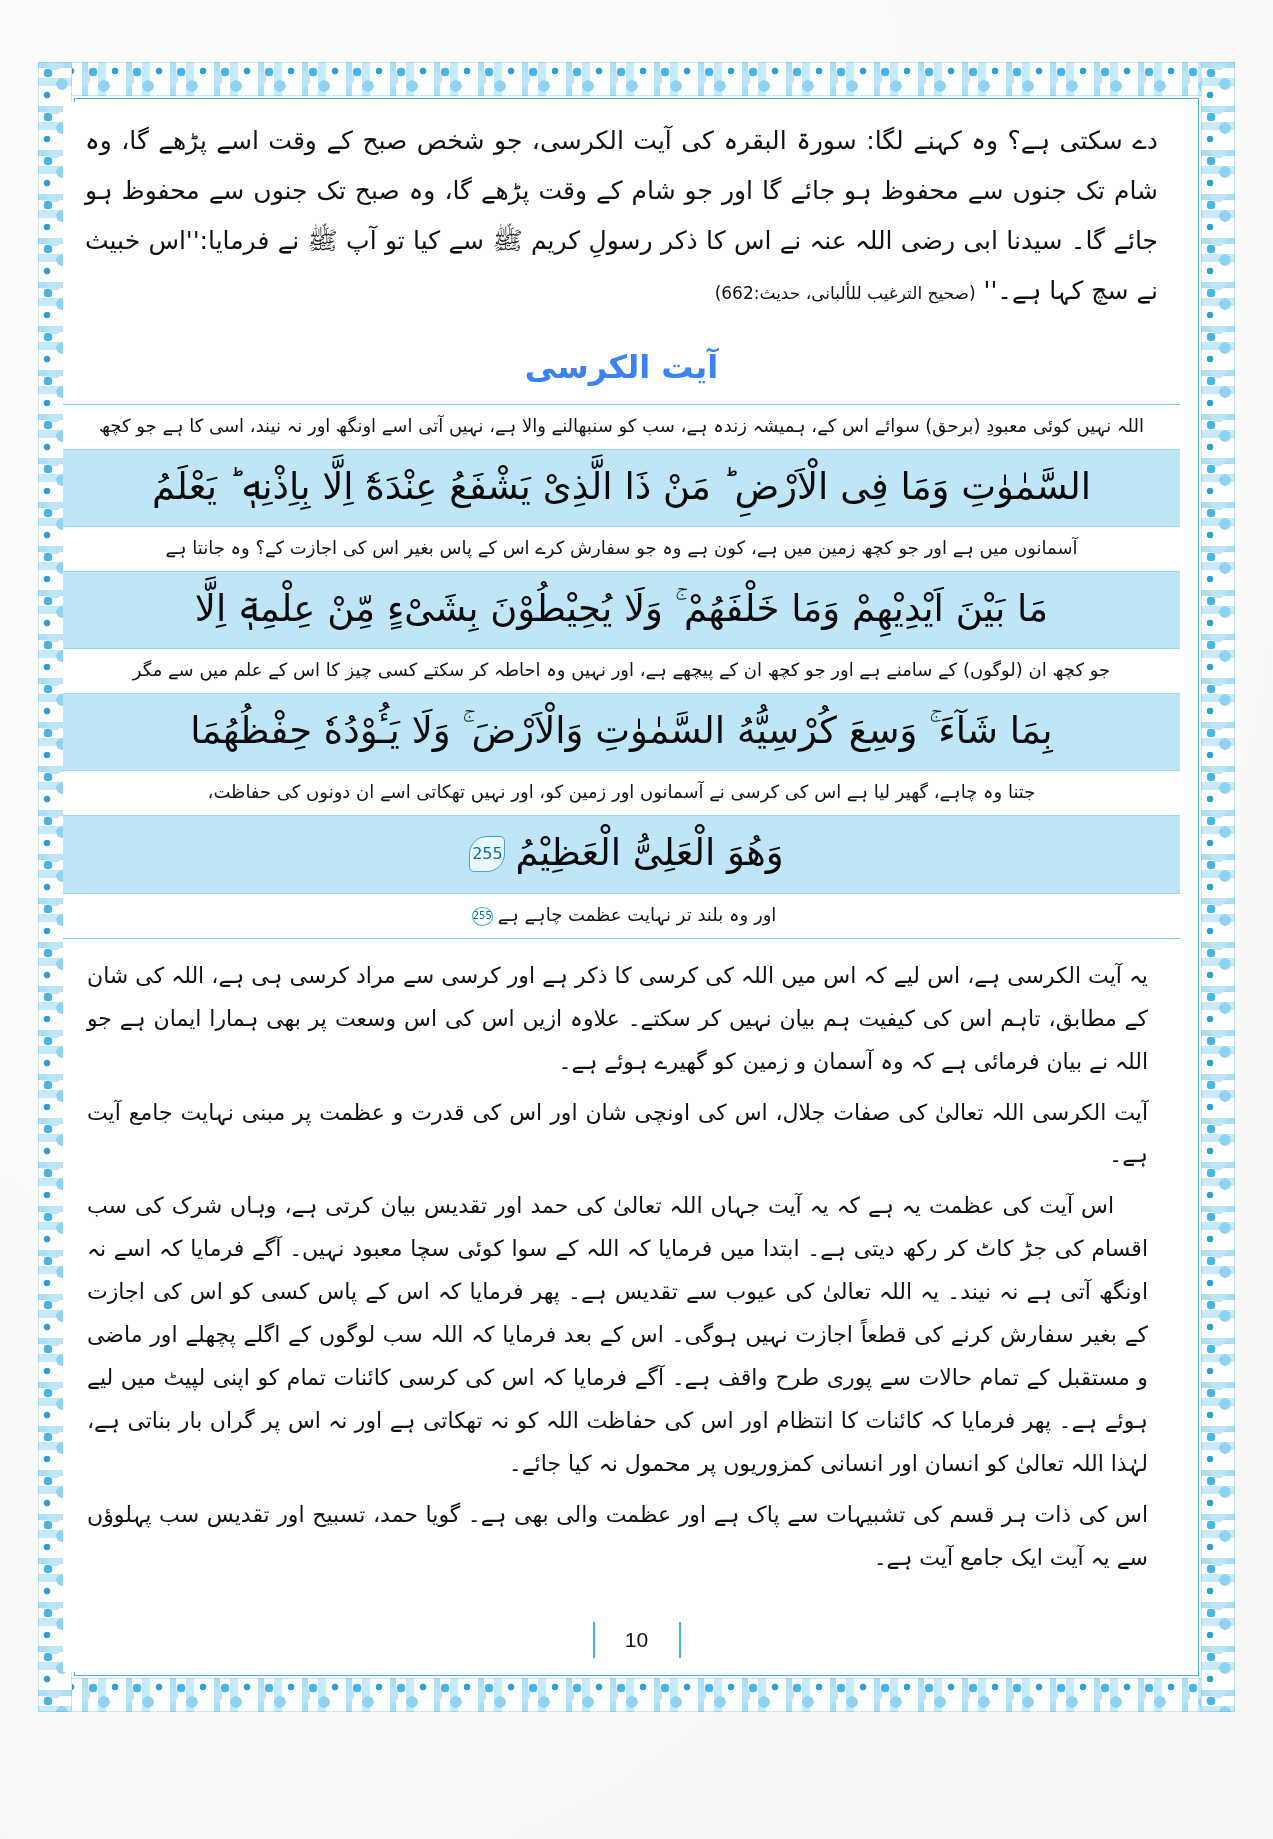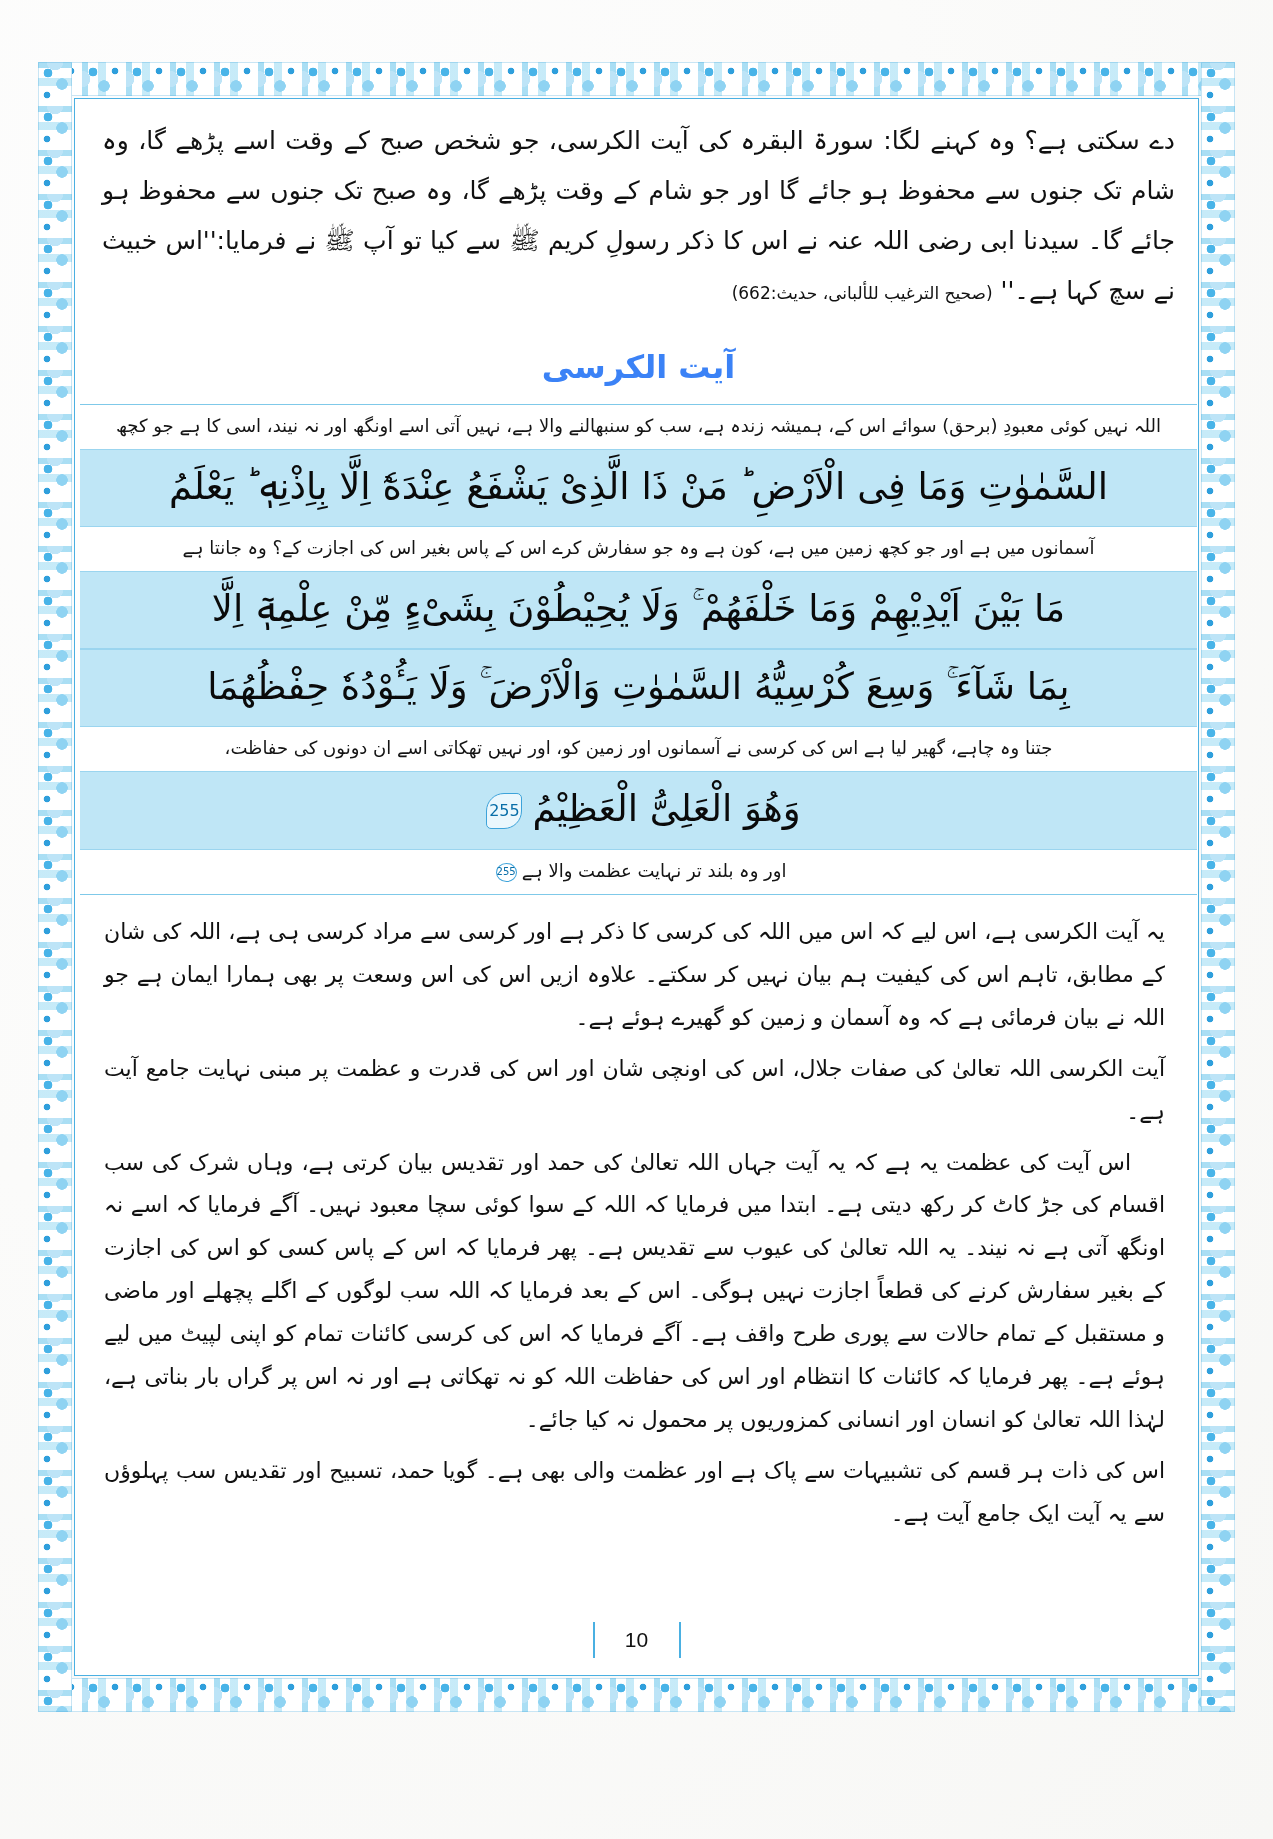--- a/index.html
+++ b/index.html
@@ -85,21 +85,21 @@
   #inner-rule {
     position: absolute;
     left: 36px; top: 36px; right: 36px; bottom: 36px;
     border: 1.6px solid #4ab0e2;
     background: #ffffff;
   }
 
   
   #content {
     position: absolute;
-    left: 80px;
+    left: 63px;
     top: 102px;
     width: 1117px;
     height: 1570px;
     background: #ffffff;
   }
 
   
   .urdu {
     direction: rtl;
     text-align: justify;
@@ -260,33 +260,34 @@
         <div class="trans-line">اللہ نہیں کوئی معبودِ (برحق) سوائے اس کے، ہمیشہ زندہ ہے، سب کو سنبھالنے والا ہے، نہیں آتی اسے اونگھ اور نہ نیند، اسی کا ہے جو کچھ</div>
       </div>
 
       <div class="ayah-row">
         <div class="ayah-line">السَّمٰوٰتِ وَمَا فِی الْاَرْضِ ؕ مَنْ ذَا الَّذِیْ یَشْفَعُ عِنْدَهٗٓ اِلَّا بِاِذْنِهٖ ؕ یَعْلَمُ</div>
         <div class="trans-line">آسمانوں میں ہے اور جو کچھ زمین میں ہے، کون ہے وہ جو سفارش کرے اس کے پاس بغیر اس کی اجازت کے؟ وہ جانتا ہے</div>
       </div>
 
       <div class="ayah-row">
         <div class="ayah-line">مَا بَیْنَ اَیْدِیْهِمْ وَمَا خَلْفَهُمْ ۚ وَلَا یُحِیْطُوْنَ بِشَیْءٍ مِّنْ عِلْمِهٖٓ اِلَّا</div>
+        <div class="trans-line">جو کچھ ان (لوگوں) کے سامنے ہے اور جو کچھ ان کے پیچھے ہے، اور نہیں وہ احاطہ کر سکتے کسی چیز کا اس کے علم میں سے مگر</div>
       </div>
 
       <div class="ayah-row">
         <div class="ayah-line">بِمَا شَآءَ ۚ وَسِعَ كُرْسِیُّهُ السَّمٰوٰتِ وَالْاَرْضَ ۚ وَلَا یَـُٔوْدُهٗ حِفْظُهُمَا</div>
         <div class="trans-line">جتنا وہ چاہے، گھیر لیا ہے اس کی کرسی نے آسمانوں اور زمین کو، اور نہیں تھکاتی اسے ان دونوں کی حفاظت،</div>
       </div>
 
       <div class="ayah-row">
         <div class="ayah-line last">
           <span>وَهُوَ الْعَلِیُّ الْعَظِیْمُ</span><span class="ayah-marker">255</span>
         </div>
         <div class="trans-line">
-          <span>اور وہ بلند تر نہایت عظمت والا ہے</span><span class="trans-marker">255</span>
+          <span>اور وہ بلند تر نہایت عظمت چاہے ہے</span><span class="trans-marker">255</span>
         </div>
       </div>
 
     </div>
 
     <div id="commentary">
       <p class="urdu">یہ آیت الکرسی ہے، اس لیے کہ اس میں اللہ کی کرسی کا ذکر ہے اور کرسی سے مراد کرسی ہی ہے، اللہ کی شان کے مطابق، تاہم اس کی کیفیت ہم بیان نہیں کر سکتے۔ علاوہ ازیں اس کی اس وسعت پر بھی ہمارا ایمان ہے جو اللہ نے بیان فرمائی ہے کہ وہ آسمان و زمین کو گھیرے ہوئے ہے۔</p>
       <p class="urdu">آیت الکرسی اللہ تعالیٰ کی صفات جلال، اس کی اونچی شان اور اس کی قدرت و عظمت پر مبنی نہایت جامع آیت ہے۔</p>
       <p class="urdu indent">اس آیت کی عظمت یہ ہے کہ یہ آیت جہاں اللہ تعالیٰ کی حمد اور تقدیس بیان کرتی ہے، وہاں شرک کی سب اقسام کی جڑ کاٹ کر رکھ دیتی ہے۔ ابتدا میں فرمایا کہ اللہ کے سوا کوئی سچا معبود نہیں۔ آگے فرمایا کہ اسے نہ اونگھ آتی ہے نہ نیند۔ یہ اللہ تعالیٰ کی عیوب سے تقدیس ہے۔ پھر فرمایا کہ اس کے پاس کسی کو اس کی اجازت کے بغیر سفارش کرنے کی قطعاً اجازت نہیں ہوگی۔ اس کے بعد فرمایا کہ اللہ سب لوگوں کے اگلے پچھلے اور ماضی و مستقبل کے تمام حالات سے پوری طرح واقف ہے۔ آگے فرمایا کہ اس کی کرسی کائنات تمام کو اپنی لپیٹ میں لیے ہوئے ہے۔ پھر فرمایا کہ کائنات کا انتظام اور اس کی حفاظت اللہ کو نہ تھکاتی ہے اور نہ اس پر گراں بار بناتی ہے، لہٰذا اللہ تعالیٰ کو انسان اور انسانی کمزوریوں پر محمول نہ کیا جائے۔</p>
       <p class="urdu">اس کی ذات ہر قسم کی تشبیہات سے پاک ہے اور عظمت والی بھی ہے۔ گویا حمد، تسبیح اور تقدیس سب پہلوؤں سے یہ آیت ایک جامع آیت ہے۔</p>

